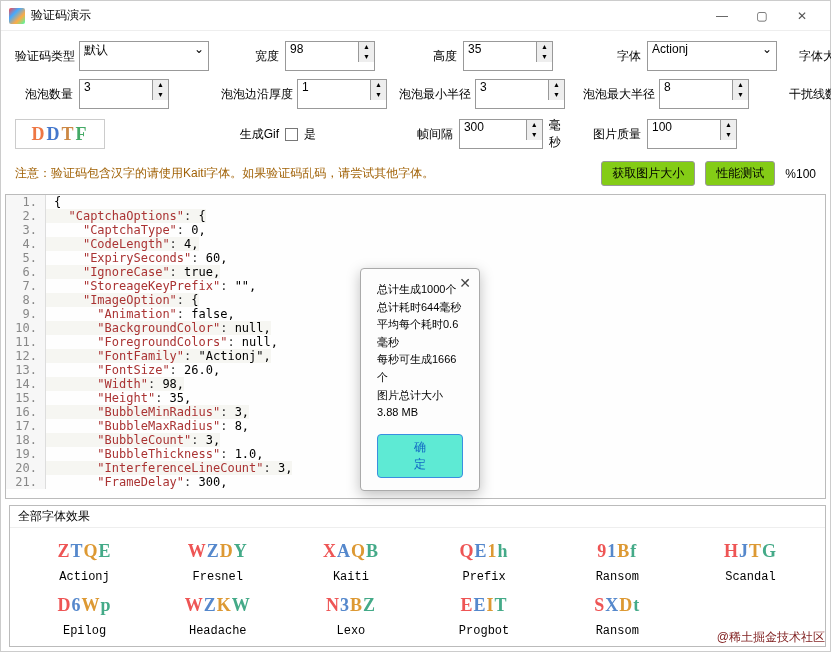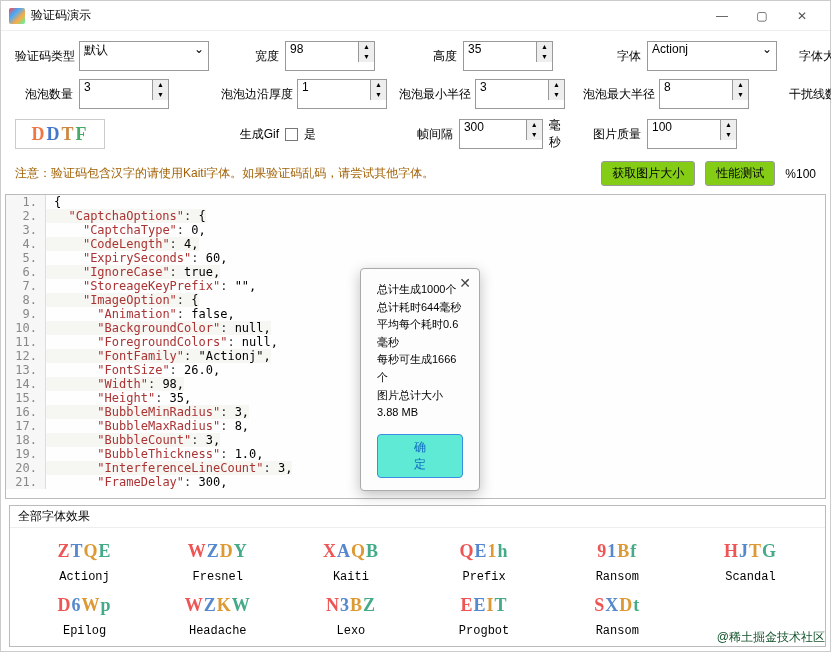--- a/index.html
+++ b/index.html
@@ -34,21 +34,21 @@
 .dialog .msg { font-size: 11px; line-height: 1.6; margin-bottom: 12px; }
 .dialog .okrow { text-align: center; }
 .dialog .okbtn { border: 1px solid #3a8fe0; color: #1268c4; background: #5eead4; padding: 4px 33px; border-radius: 4px; cursor: pointer; font-size: 12px; }
 .fonts-block { border: 1px solid #bbb; margin: 6px 4px 4px 8px; }
 .fonts-title { padding: 2px 8px; font-size: 12px; border-bottom: 1px solid #eee; }
 .fonts-grid { display: grid; grid-template-columns: repeat(6, 1fr); padding: 8px 12px; gap: 6px 8px; }
 .font-cell { text-align: center; }
 .font-cell .thumb { height: 30px; border: none; margin-bottom: 4px; display: flex; align-items: center; justify-content: center; font-size: 18px; font-weight: bold; font-family: cursive; letter-spacing: 1px; }
 .font-cell .thumb span:nth-child(1){color:#e55;} .font-cell .thumb span:nth-child(2){color:#58c;} .font-cell .thumb span:nth-child(3){color:#d93;} .font-cell .thumb span:nth-child(4){color:#4a8;}
 .font-cell .fname { font-family: "Courier New", monospace; font-size: 12px; }
-.watermark { position: absolute; right: 6px; bottom: 6px; color: #14532d; font-size: 12px; z-index: 20; }
+.watermark { position: absolute; right: 6px; bottom: 6px; color: #7f1d1d; font-size: 12px; z-index: 20; }
 .chk { width: 13px; height: 13px; border: 1px solid #777; display: inline-block; }
 </style>
 </head>
 <body>
 
 <div class="window">
   <div class="titlebar">
     <div class="icon"></div>
     <div class="title">验证码演示</div>
     <div class="wbtn">—</div>

